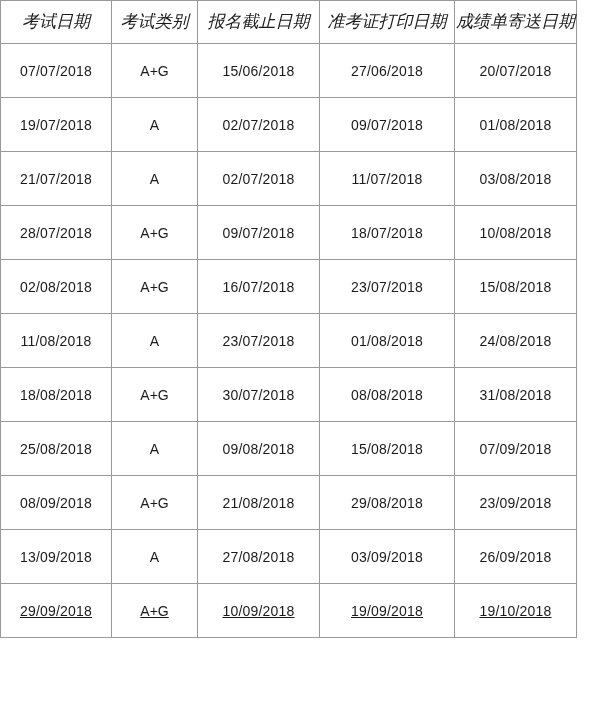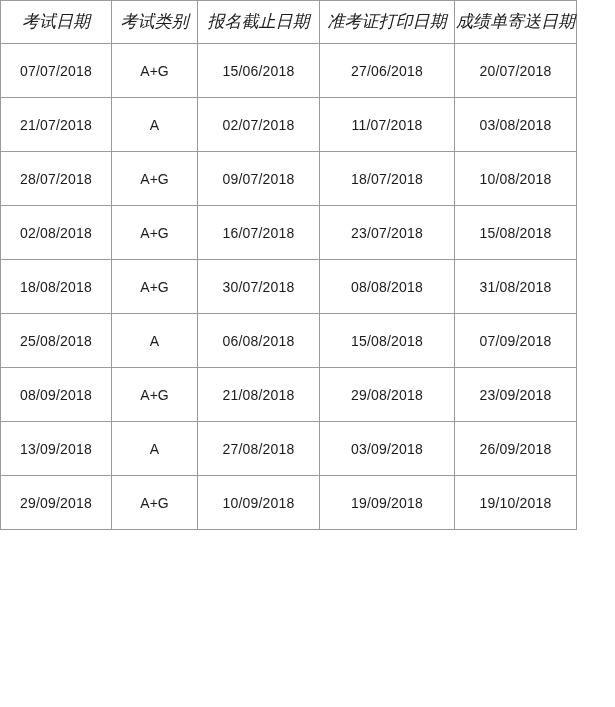--- a/index.html
+++ b/index.html
@@ -42,20 +42,21 @@
     height: 42px;
     font-size: 17px;
     font-style: italic;
   }
   #exam-schedule-table tbody td {
     height: 53px;
     font-size: 14px;
   }
   #exam-schedule-table tbody tr:last-child td {
     height: 53px;
+    text-decoration: underline;
   }
   .date-cell { letter-spacing: 0.2px; }
 </style>
 </head>
 <body>
 
 <table id="exam-schedule-table">
   <colgroup>
     <col class="c0">
       <col class="c1">
@@ -74,20 +75,27 @@
   </thead>
   <tbody>
     <tr>
       <td class="date-cell">07/07/2018</td>
       <td>A+G</td>
       <td class="date-cell">15/06/2018</td>
       <td class="date-cell">27/06/2018</td>
       <td class="date-cell">20/07/2018</td>
     </tr>
     <tr>
+      <td class="date-cell">19/07/2018</td>
+      <td>A</td>
+      <td class="date-cell">02/07/2018</td>
+      <td class="date-cell">09/07/2018</td>
+      <td class="date-cell">01/08/2018</td>
+    </tr>
+    <tr>
       <td class="date-cell">21/07/2018</td>
       <td>A</td>
       <td class="date-cell">02/07/2018</td>
       <td class="date-cell">11/07/2018</td>
       <td class="date-cell">03/08/2018</td>
     </tr>
     <tr>
       <td class="date-cell">28/07/2018</td>
       <td>A+G</td>
       <td class="date-cell">09/07/2018</td>
@@ -95,30 +103,37 @@
       <td class="date-cell">10/08/2018</td>
     </tr>
     <tr>
       <td class="date-cell">02/08/2018</td>
       <td>A+G</td>
       <td class="date-cell">16/07/2018</td>
       <td class="date-cell">23/07/2018</td>
       <td class="date-cell">15/08/2018</td>
     </tr>
     <tr>
+      <td class="date-cell">11/08/2018</td>
+      <td>A</td>
+      <td class="date-cell">23/07/2018</td>
+      <td class="date-cell">01/08/2018</td>
+      <td class="date-cell">24/08/2018</td>
+    </tr>
+    <tr>
       <td class="date-cell">18/08/2018</td>
       <td>A+G</td>
       <td class="date-cell">30/07/2018</td>
       <td class="date-cell">08/08/2018</td>
       <td class="date-cell">31/08/2018</td>
     </tr>
     <tr>
       <td class="date-cell">25/08/2018</td>
       <td>A</td>
-      <td class="date-cell">06/08/2018</td>
+      <td class="date-cell">09/08/2018</td>
       <td class="date-cell">15/08/2018</td>
       <td class="date-cell">07/09/2018</td>
     </tr>
     <tr>
       <td class="date-cell">08/09/2018</td>
       <td>A+G</td>
       <td class="date-cell">21/08/2018</td>
       <td class="date-cell">29/08/2018</td>
       <td class="date-cell">23/09/2018</td>
     </tr>

